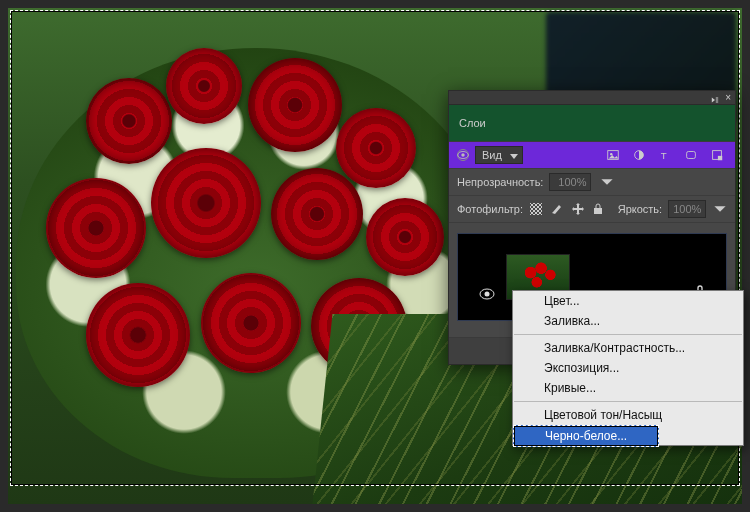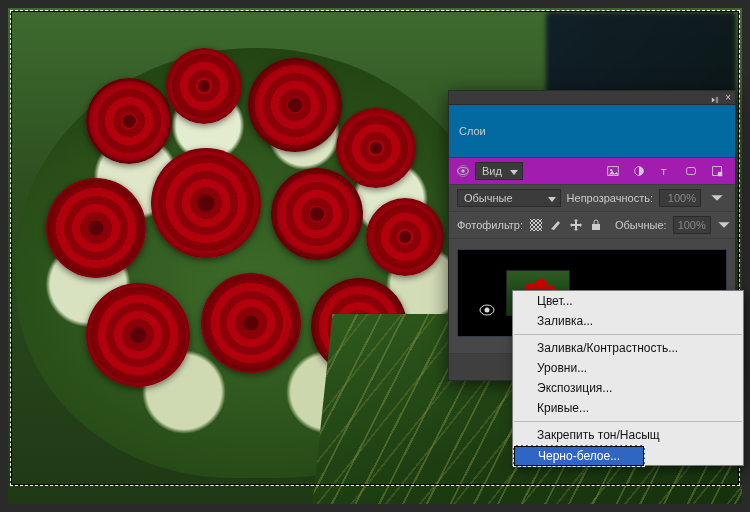--- a/index.html
+++ b/index.html
@@ -73,23 +73,23 @@
     background:#474747;
     border:1px solid #2b2b2b;
     box-shadow: 0 4px 18px rgba(0,0,0,.6);
   }
   .panel-tabbar {
     height:14px; background:#3a3a3a; border-bottom:1px solid #2a2a2a;
     display:flex; justify-content:flex-end; align-items:center; padding:0 4px;
   }
   .panel-tabbar .tri { width:8px; height:8px; margin-right:6px; }
   .panel-tabbar .x { font-size:10px; cursor:pointer; }
-  .panel-titlebar { padding:20px 10px; background:#0369a1; }
+  .panel-titlebar { padding:12px 10px; background:#14532d; }
   .panel-row { display:flex; align-items:center; padding:4px 8px; gap:6px; border-top:1px solid #3c3c3c; }
-  .panel-row.controls { background:#a21caf; }
+  .panel-row.controls { background:#6d28d9; }
   .eye { width:12px; height:12px; border:1px solid #888; border-radius:50%; position:relative; }
   .eye svg { width:14px; height:14px; position:relative; top:-2px; left:-2px; }
   .drop {
     background:#3b3b3b; border:1px solid #2a2a2a; color:#ccc;
     padding:2px 20px 2px 6px; font-size:11px; position:relative;
   }
   .drop::after {
     content:""; position:absolute; right:4px; top:7px;
     border-left:4px solid transparent; border-right:4px solid transparent; border-top:5px solid #ccc;
   }
@@ -129,21 +129,21 @@
   .panel-bottom .iconbtn { width:22px; }
 
   
   .menu {
     position:absolute; left:512px; top:290px; width:232px;
     background:#e9e9e9; color:#111; border:1px solid #7a7a7a;
     box-shadow: 2px 4px 10px rgba(0,0,0,.5);
     font-size:12px;
   }
   .menu .mi {
-    padding:3px 24px; white-space:nowrap; cursor:default;
+    padding:3px 31px; white-space:nowrap; cursor:default;
   }
   .menu .mi.sel { background:#2f66c3; color:#fff; }
   .menu .sep { height:1px; background:#b9b9b9; margin:3px 1px; }
 
   .chair {
     position:absolute; right:6px; top:4px; width:190px; height:110px;
     background:
       linear-gradient(135deg, rgba(10,20,40,.85), rgba(5,10,20,.85));
     filter: blur(2px);
     border-radius:4px;
@@ -218,21 +218,20 @@
       </span>
     <span class="iconbtn">
         <svg viewBox="0 0 16 16">
           <rect x="3" y="3" width="10" height="10" fill="none" stroke="#ccc"></rect>
           <rect x="9" y="9" width="5" height="5" fill="#ccc"></rect>
         </svg>
       </span>
   </div>
 
   <div class="panel-row">
-    <div class="drop" style="flex:1">Обычные</div>
     <span>Непрозрачность:</span>
     <div class="field">100%</div>
     <span class="iconbtn">
         <svg viewBox="0 0 10 10">
           <path d="M1 3l4 4 4-4z" fill="#ccc"></path>
         </svg>
       </span>
   </div>
 
   <div class="panel-row">
@@ -258,21 +257,21 @@
           <path d="M7 1l2 2H8v3h3V5l2 2-2 2V8H8v3h1l-2 2-2-2h1V8H3v1L1 7l2-2v1h3V3H5z" fill="#ccc"></path>
         </svg>
       </span>
     <span class="iconbtn">
         <svg viewBox="0 0 14 14">
           <rect x="3" y="6" width="8" height="6" fill="#ccc"></rect>
           <path d="M5 6V4a2 2 0 114 0v2" fill="none" stroke="#ccc"></path>
         </svg>
       </span>
     <div class="spacer"></div>
-    <span>Обычные:</span>
+    <span>Яркость:</span>
     <div class="field">100%</div>
     <span class="iconbtn">
         <svg viewBox="0 0 10 10">
           <path d="M1 3l4 4 4-4z" fill="#ccc"></path>
         </svg>
       </span>
   </div>
 
   <div class="layer-area">
     <div class="layer-row">
@@ -331,20 +330,19 @@
         </svg>
       </span>
   </div>
 </div>
 
 <div class="menu">
   <div class="mi">Цвет...</div>
   <div class="mi">Заливка...</div>
   <div class="sep"></div>
   <div class="mi">Заливка/Контрастность...</div>
-  <div class="mi">Уровни...</div>
   <div class="mi">Экспозиция...</div>
   <div class="mi">Кривые...</div>
   <div class="sep"></div>
-  <div class="mi">Закрепить тон/Насыщ</div>
+  <div class="mi">Цветовой тон/Насыщ</div>
   <div class="mi sel">Черно-белое...</div>
   <div class="mi">Фотофильтр...</div>
 </div>
 
 </body></html>

